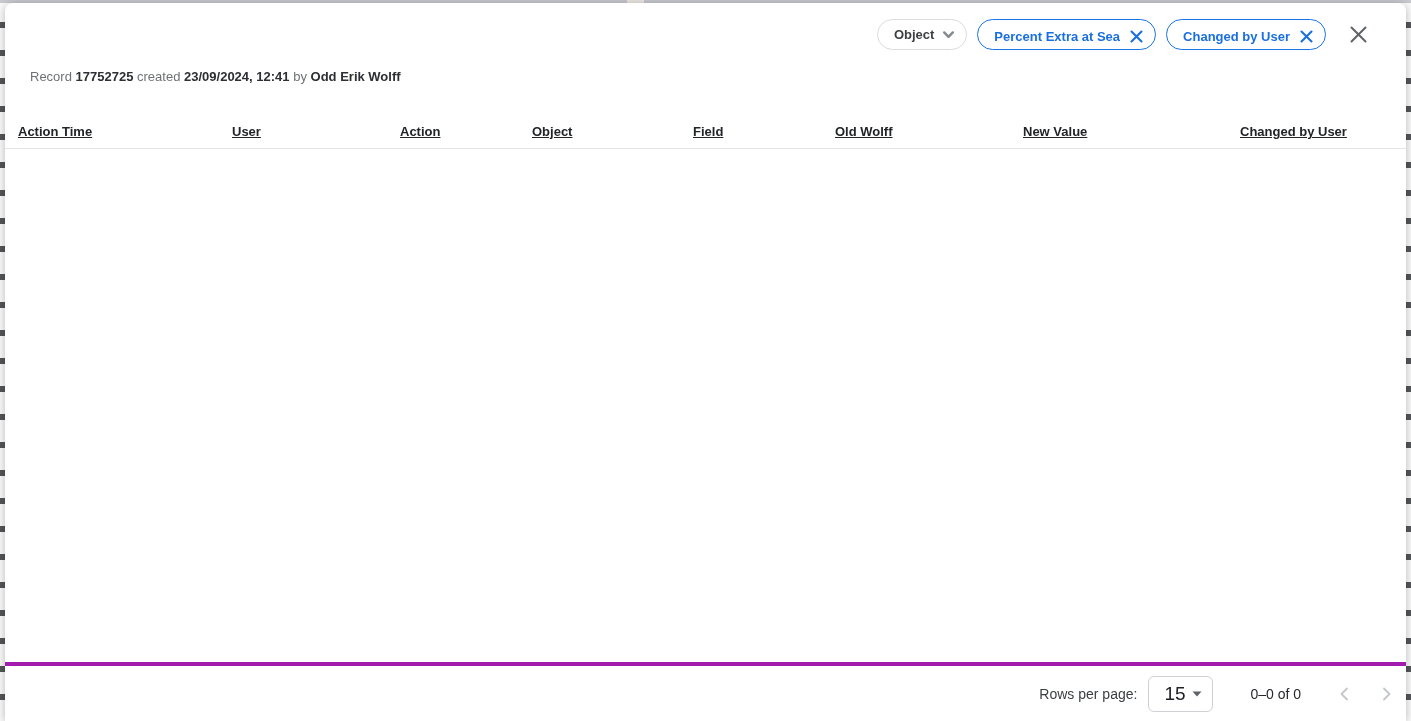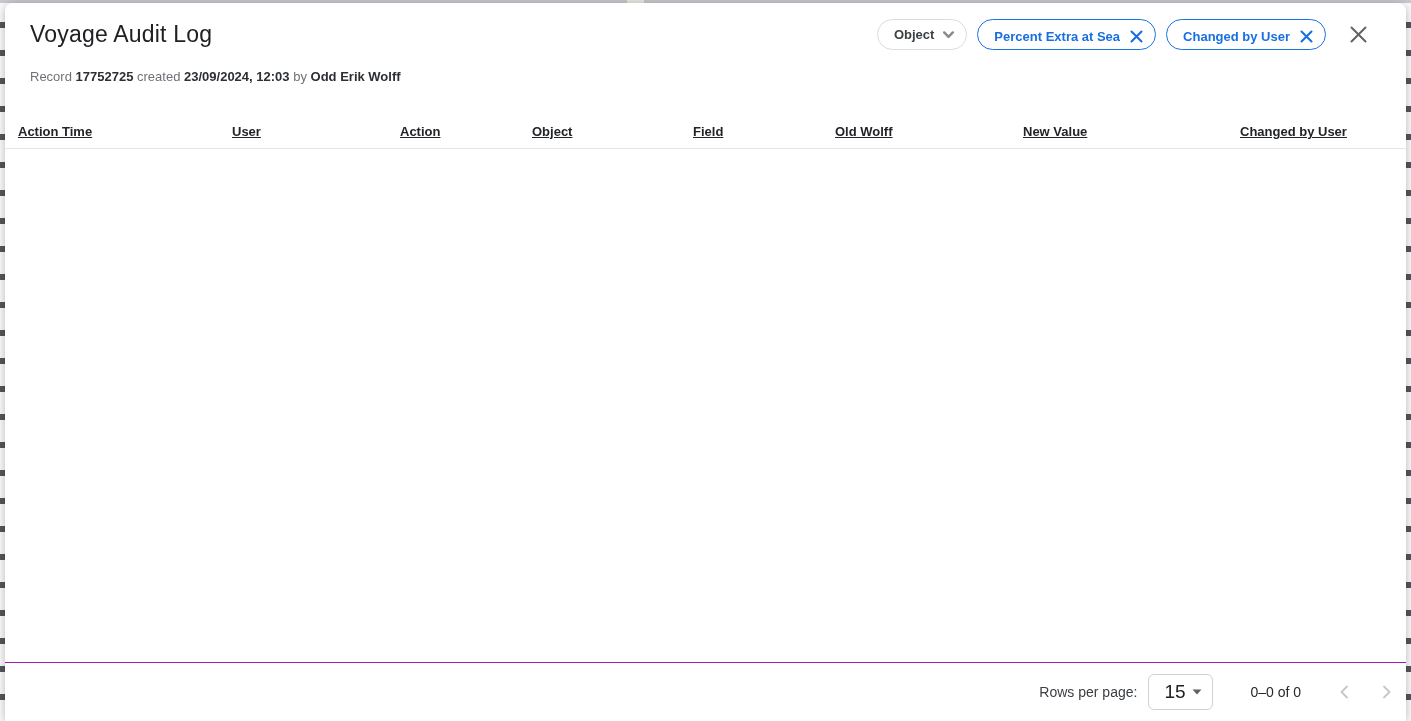--- a/index.html
+++ b/index.html
@@ -35,21 +35,21 @@
   .dlg-close { width:26px; height:26px; margin-left:9px; }
 
   
   .thead { position:absolute; top:112px; left:0; right:0; height:34px;
            border-bottom:1px solid #e5e5e5; display:grid; align-items:center;
            grid-template-columns:214px 168px 132px 161px 142px 188px 217px 1fr; }
   .thead .th { padding-left:13px; font-size:13px; font-weight:700; color:#222427; white-space:nowrap;text-decoration:underline; }
   .tbody { position:absolute; top:146px; left:0; right:0; bottom:59px; background:#fff; }
 
   
-  .tfooter { position:absolute; left:0; right:0; bottom:0; height:59px; border-top:1px solid #a21caf;
+  .tfooter { position:absolute; left:0; right:0; bottom:0; height:59px; border-top:4px solid #a21caf;
              display:flex; align-items:center; justify-content:flex-end; padding-right:7px;
              color:#3c4043; }
   .rpp-label { font-size:14px; color:#3b3e42; }
   .rpp-select { margin-left:11px; width:65px; height:36px; border:1px solid #cfd1d4; border-radius:6px;
                 background:#fff; display:flex; align-items:center; justify-content:space-between;
                 padding:0 10px 0 15px; font-size:19px; color:#202124; cursor:pointer; }
   .range { margin-left:37px; font-size:14px; color:#26282b; }
   .pg-btn { width:24px; height:24px; }
   .pg-prev { margin-left:31px; }
   .pg-next { margin-left:19px; }
@@ -57,23 +57,22 @@
 </head>
 <body>
 
 <div class="bg-top-strip"></div>
 <div class="bg-top-tab"></div>
 <div class="bg-sliver left"></div>
 <div class="bg-sliver right"></div>
 
 <div class="dialog">
 
-  <div class="dlg-title">Voyage Audit Log</div>
 
-  <div class="record-line"><span>Record</span> <b>17752725</b> <span>created</span> <b>23/09/2024, 12:03</b> <span>by</span> <b>Odd Erik Wolff</b></div>
+  <div class="record-line"><span>Record</span> <b>17752725</b> <span>created</span> <b>23/09/2024, 12:41</b> <span>by</span> <b>Odd Erik Wolff</b></div>
 
   <div class="chip-row">
 
     <div class="chip chip-neutral">
       <span>Object</span>
       <span style="display:flex;">
         <svg width="11" height="7" viewBox="0 0 11 7">
             <path d="M1.2 1.4 L5.5 5.8 L9.8 1.4" fill="none" stroke="#85898d" stroke-width="2.4" stroke-linecap="round" stroke-linejoin="round"></path>
           </svg>
       </span>

